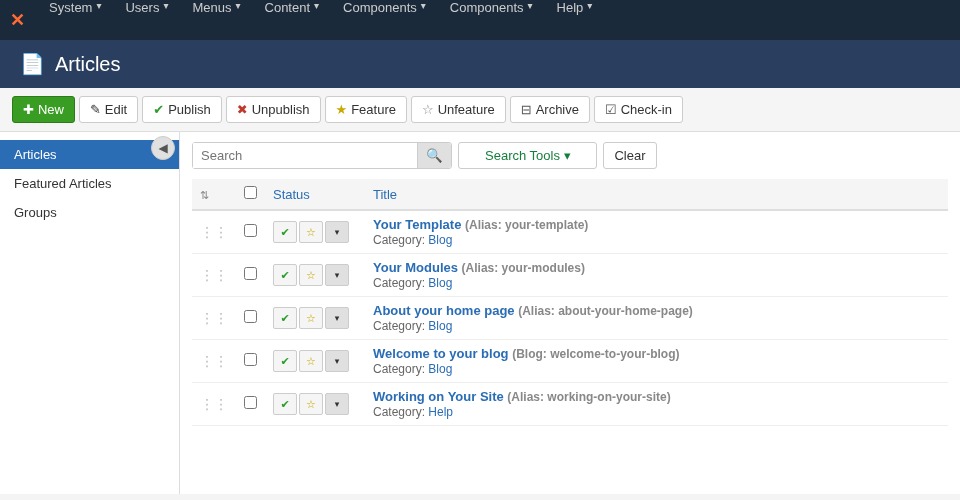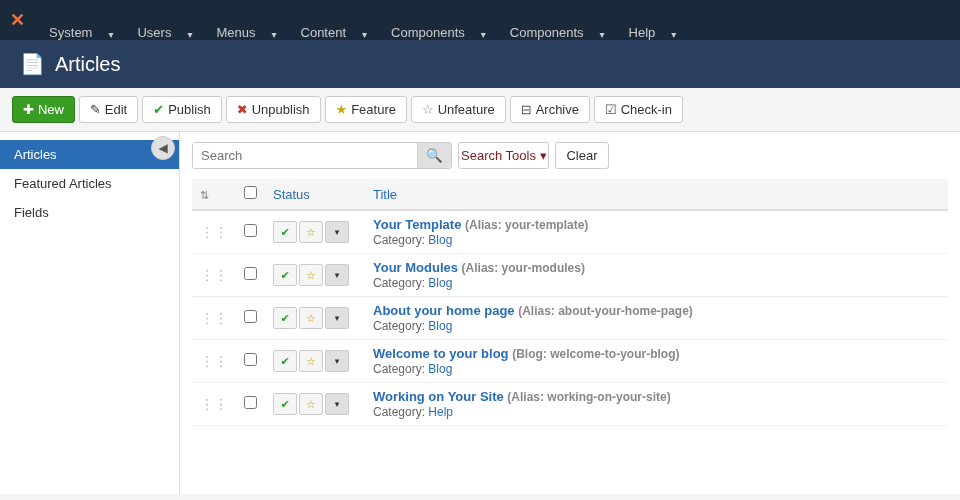--- a/index.html
+++ b/index.html
@@ -20,24 +20,24 @@
       font-size: 18px;
       margin-right: 10px;
       display: flex;
       align-items: center;
     }
     .nav-item {
       color: #ccc;
       padding: 0 10px;
       height: 40px;
       display: flex;
-      align-items: flex-end;
-      cursor: pointer;
-      font-size: 13px;
-      gap: 16px;
+      align-items: flex-start;
+      cursor: pointer;
+      font-size: 13px;
+      gap: 4px;
     }
     .nav-item .caret { font-size: 10px; }
 
     
     .page-header {
       background: #2a3f5f;
       padding: 12px 20px;
       display: flex;
       align-items: center;
       gap: 10px;
@@ -155,23 +155,23 @@
       border-left: 1px solid #ccc;
       padding: 5px 8px;
       cursor: pointer;
       color: #555;
       border-radius: 0 3px 3px 0;
     }
     .btn-search-tools {
       background: #fff;
       border: 1px solid #ccc;
       border-radius: 3px;
-      padding: 5px 2px;
-      cursor: pointer;
-      color: #7f1d1d;
+      padding: 5px 26px;
+      cursor: pointer;
+      color: #15803d;
       font-size: 13px;
       display: inline-flex;
       align-items: center;
       gap: 4px;
     }
     .btn-clear {
       background: #fff;
       border: 1px solid #ccc;
       border-radius: 3px;
       padding: 5px 10px;
@@ -311,21 +311,21 @@
   </button>
 </div>
 
 <div class="content-area">
 
   <div class="sidebar">
     <div class="sidebar-toggle">◀</div>
     <nav class="sidebar-nav">
       <a class="active">Articles</a>
       <a>Featured Articles</a>
-      <a>Fields</a>
+      <a>Groups</a>
     </nav>
   </div>
 
   <div class="main-content">
 
     <div class="search-bar">
       <div class="search-input-wrap">
         <input type="text" placeholder="Search" style="">
         <button class="search-icon-btn">🔍</button>
       </div>

